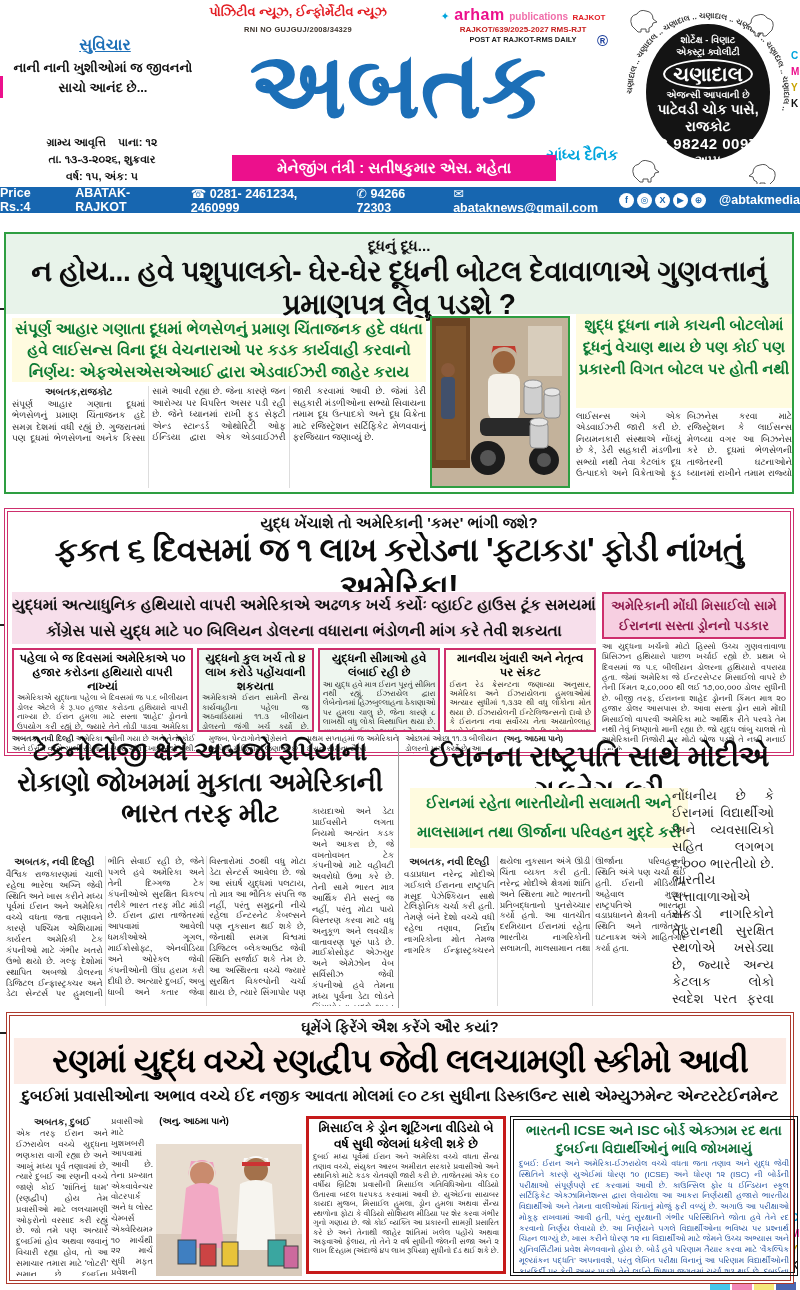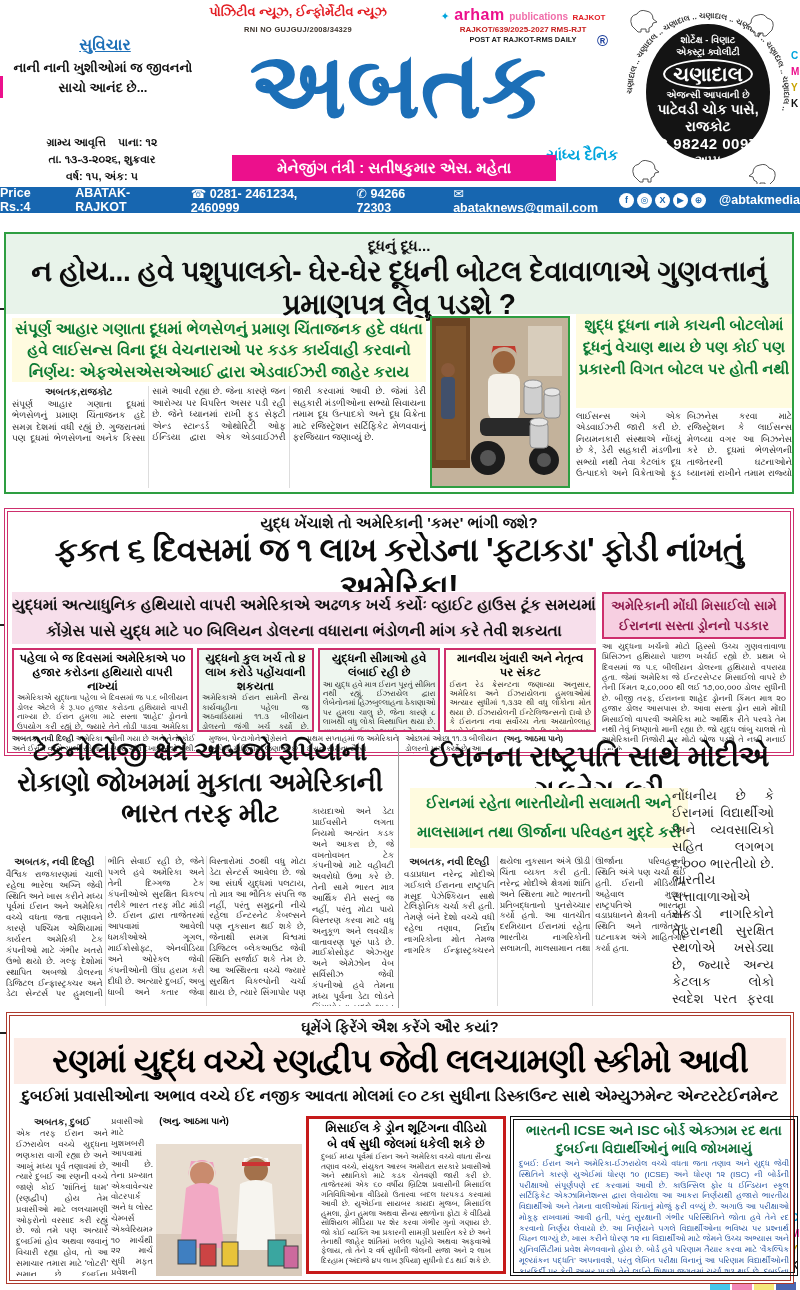--- a/index.html
+++ b/index.html
@@ -89,21 +89,21 @@
 
   
   .story4{left:6px;top:1012px;width:788px;height:272px;border:4px double #ad3a2d;box-sizing:border-box;background:#fff;}
   .s4kicker{margin-top:3px;font-size:14.5px;font-weight:800;color:#111;}
   .s4headband{margin-top:2px;background:#fcebe5;height:46px;font-size:33px;font-weight:900;line-height:46px;letter-spacing:-1px;transform:scaleX(.99);}
   .s4sub{height:24px;font-size:15.5px;font-weight:800;line-height:24px;color:#0d0d0d;}
   .s4col1{left:6px;top:100px;width:92px;height:160px;font-size:8.3px;line-height:1.3;color:#1a1a1a;}
   .s4col2{left:101px;top:100px;width:42px;height:160px;font-size:8.3px;line-height:1.3;color:#1a1a1a;}
   .s4cont{left:146px;top:100px;width:76px;font-size:9px;font-weight:800;}
   .s4photo{left:146px;top:128px;width:146px;height:132px;}
-  .s4red{left:296px;top:100px;width:200px;height:158px;border:3px solid #c61a1a;box-sizing:border-box;padding:2px 12px;}
+  .s4red{left:296px;top:100px;width:200px;height:158px;border:3px solid #c61a1a;box-sizing:border-box;padding:2px 4px;}
   .s4red .h{font-size:12.5px;font-weight:800;line-height:1.25;text-align:center;}
   .s4red .t{font-size:7.6px;line-height:1.24;text-align:justify;color:#1a1a1a;}
   .s4icse{left:500px;top:100px;width:288px;height:160px;border:4px double #111;box-sizing:border-box;padding:2px 5px;}
   .s4icse .h{font-size:13.5px;font-weight:800;color:#0d6b35;line-height:1.3;text-align:center;}
   .s4icse .t{font-size:8.1px;line-height:1.33;text-align:justify;color:#1c4c9c;margin-top:2px;}
   .cmyksq{display:flex;gap:2px;}
   .cmyksq i{display:block;width:20px;height:8px;}
 </style>
 </head>
 <body>

